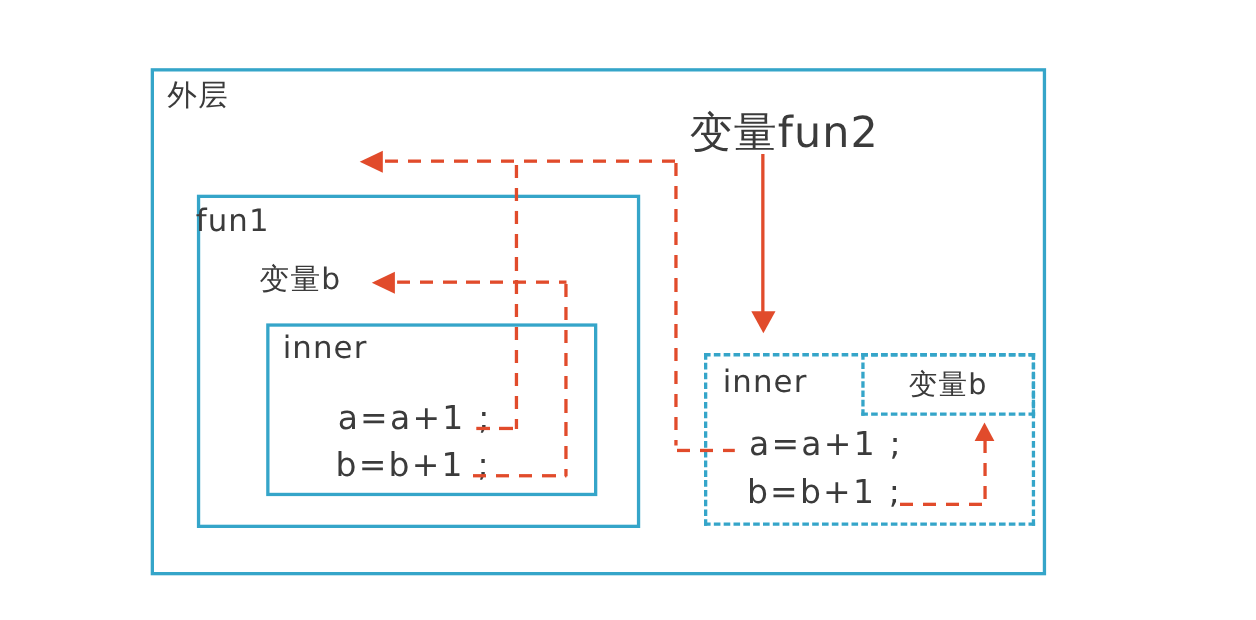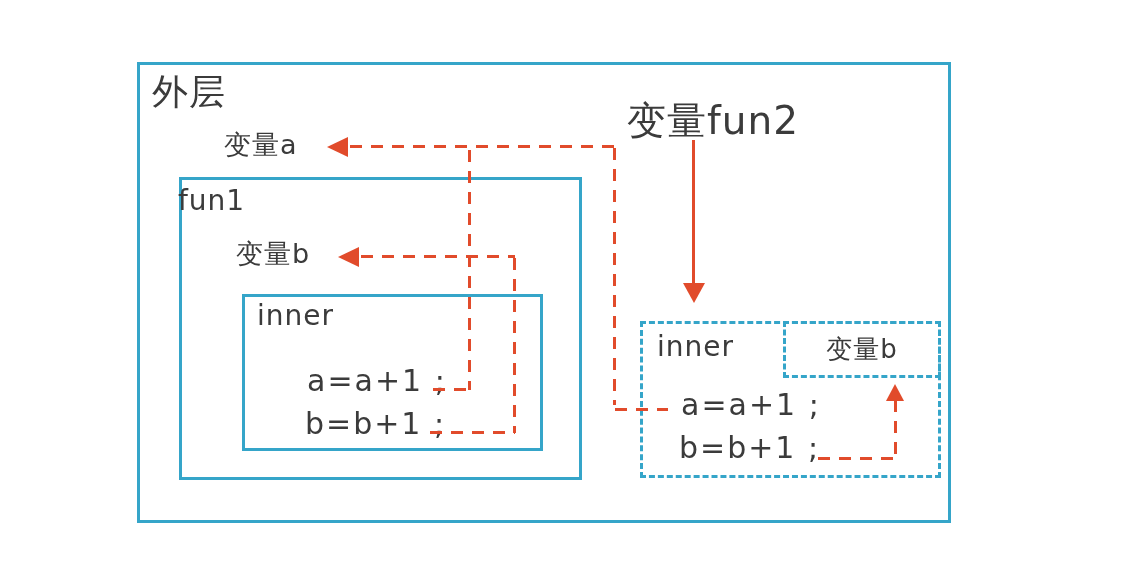--- a/index.html
+++ b/index.html
@@ -34,23 +34,22 @@
   .tri-down  { border-left:11px solid transparent; border-right:11px solid transparent; border-top:20px solid var(--red); }
   .tri-up    { border-left:9px solid transparent; border-right:9px solid transparent; border-bottom:17px solid var(--red); }
   .center { display:flex; align-items:center; justify-content:center; }
 </style>
 </head>
 <body>
 
 <div id="canvas">
 
   <div class="abs bluebox" style="left:137px; top:62px; width:814px; height:461px;"></div>
-  <div class="lbl" style="left:152px; top:68px; font-size:36px;">外层</div>
+  <div class="lbl" style="left:152px; top:68px; font-size:27px;">外层</div>
 
-  <div class="lbl" style="left:224px; top:127px; font-size:27px;">变量a</div>
 
   <div class="abs bluebox" style="left:179px; top:177px; width:403px; height:303px;"></div>
   <div class="lbl" style="left:178px; top:184px; font-size:28px;">fun1</div>
 
   <div class="lbl" style="left:236px; top:236px; font-size:27px;">变量b</div>
 
   <div class="abs bluebox" style="left:242px; top:294px; width:301px; height:157px;"></div>
   <div class="lbl" style="left:257px; top:299px; font-size:28px;">inner</div>
   <div class="code" style="left:307px; top:363px;">a=a+1 ;</div>
   <div class="code" style="left:305px; top:406px;">b=b+1 ;</div>

